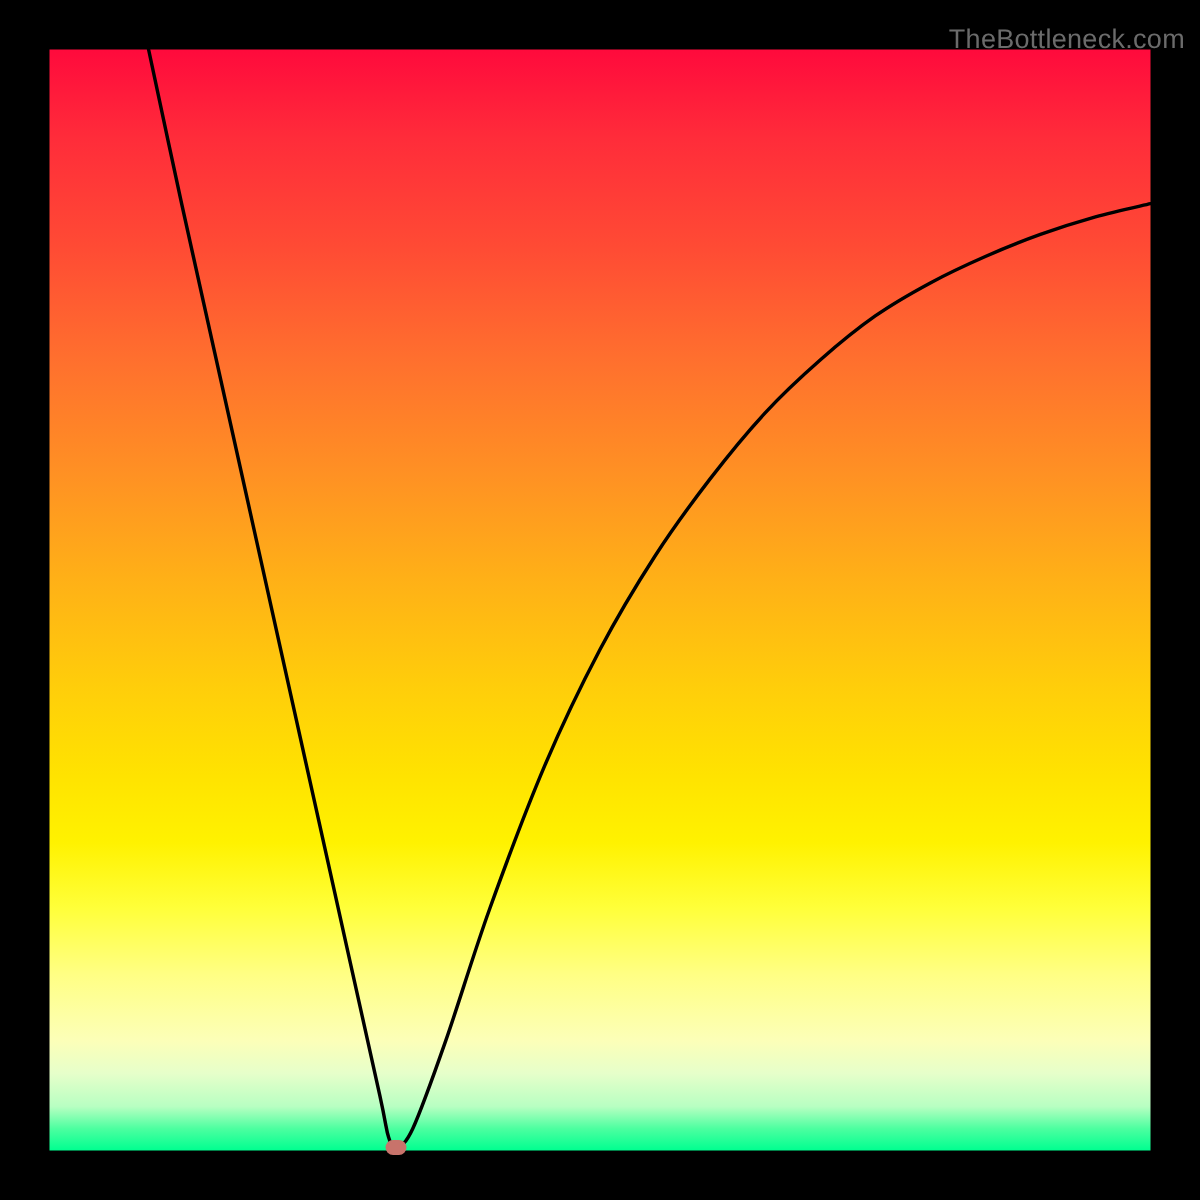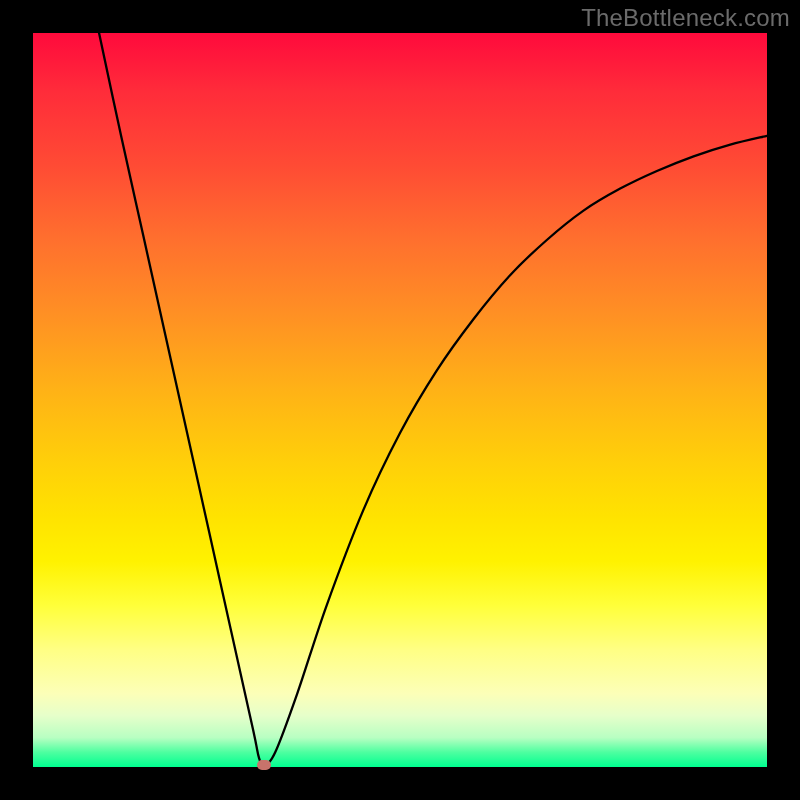--- a/index.html
+++ b/index.html
@@ -5,24 +5,24 @@
   * { margin: 0; padding: 0; box-sizing: border-box; }
   html, body { width: 800px; height: 800px; overflow: hidden; background: #000; }
   .frame {
     position: relative;
     width: 800px;
     height: 800px;
     background: #000;
   }
   .watermark {
     position: absolute;
-    top: 4px;
+    top: 16px;
     right: 10px;
     font-family: Arial, Helvetica, sans-serif;
-    font-size: 24px;
+    font-size: 18px;
     font-weight: 500;
     color: #6b6b6b;
     letter-spacing: 0.2px;
     z-index: 10;
   }
   .plot {
     position: absolute;
     left: 33px;
     top: 33px;
     width: 734px;

